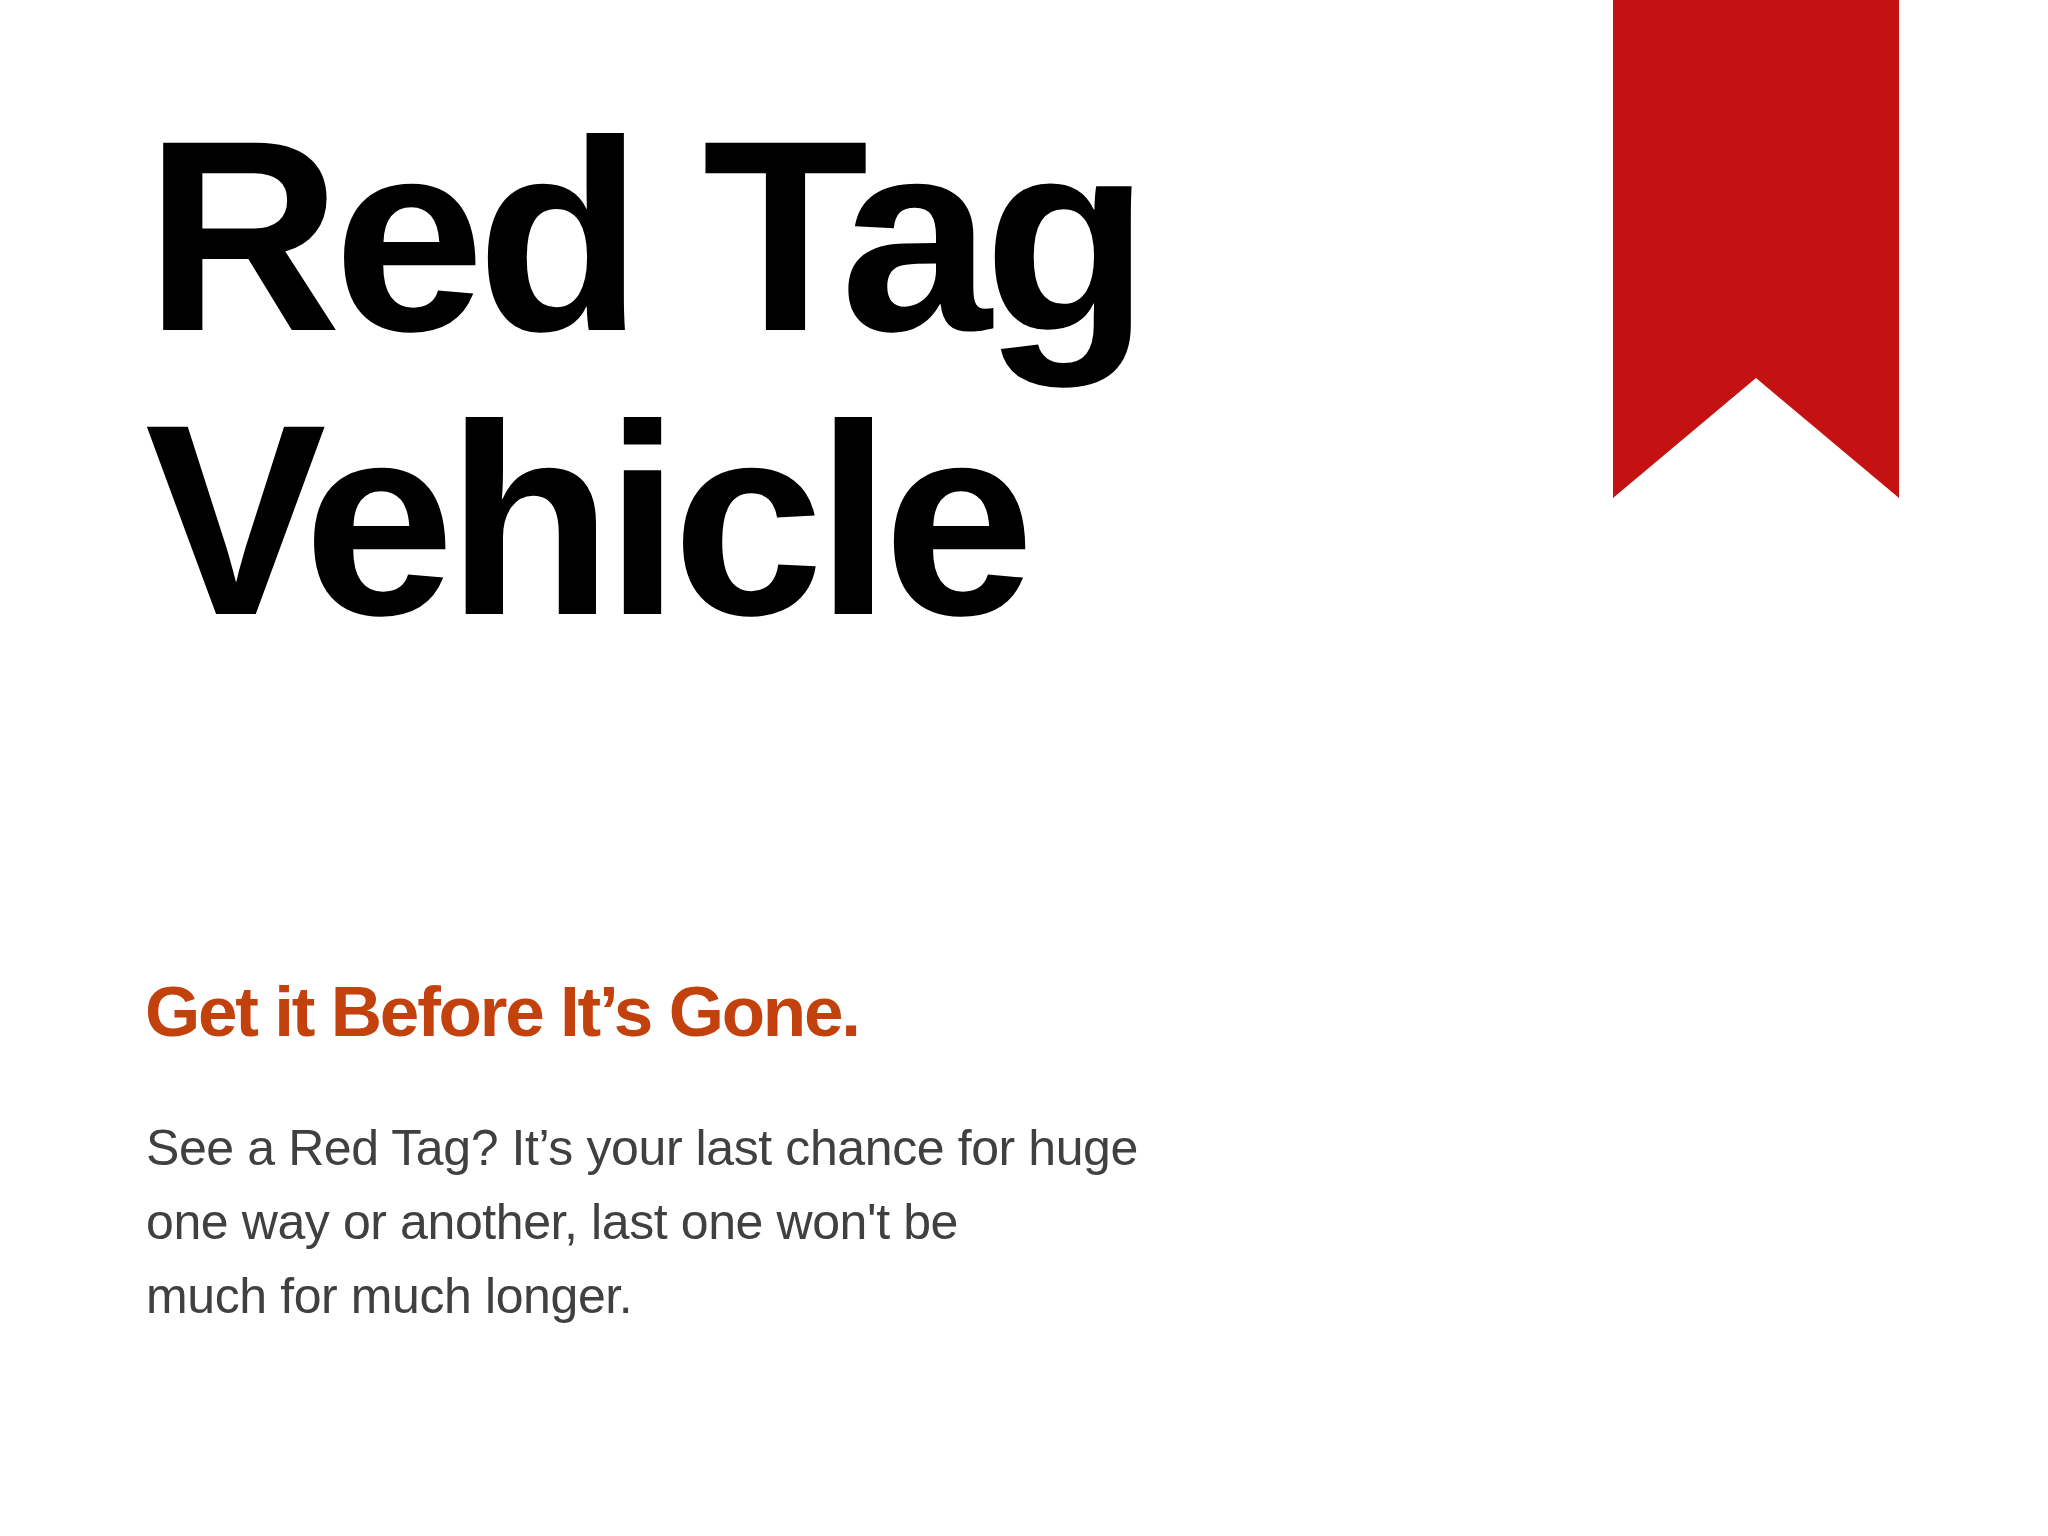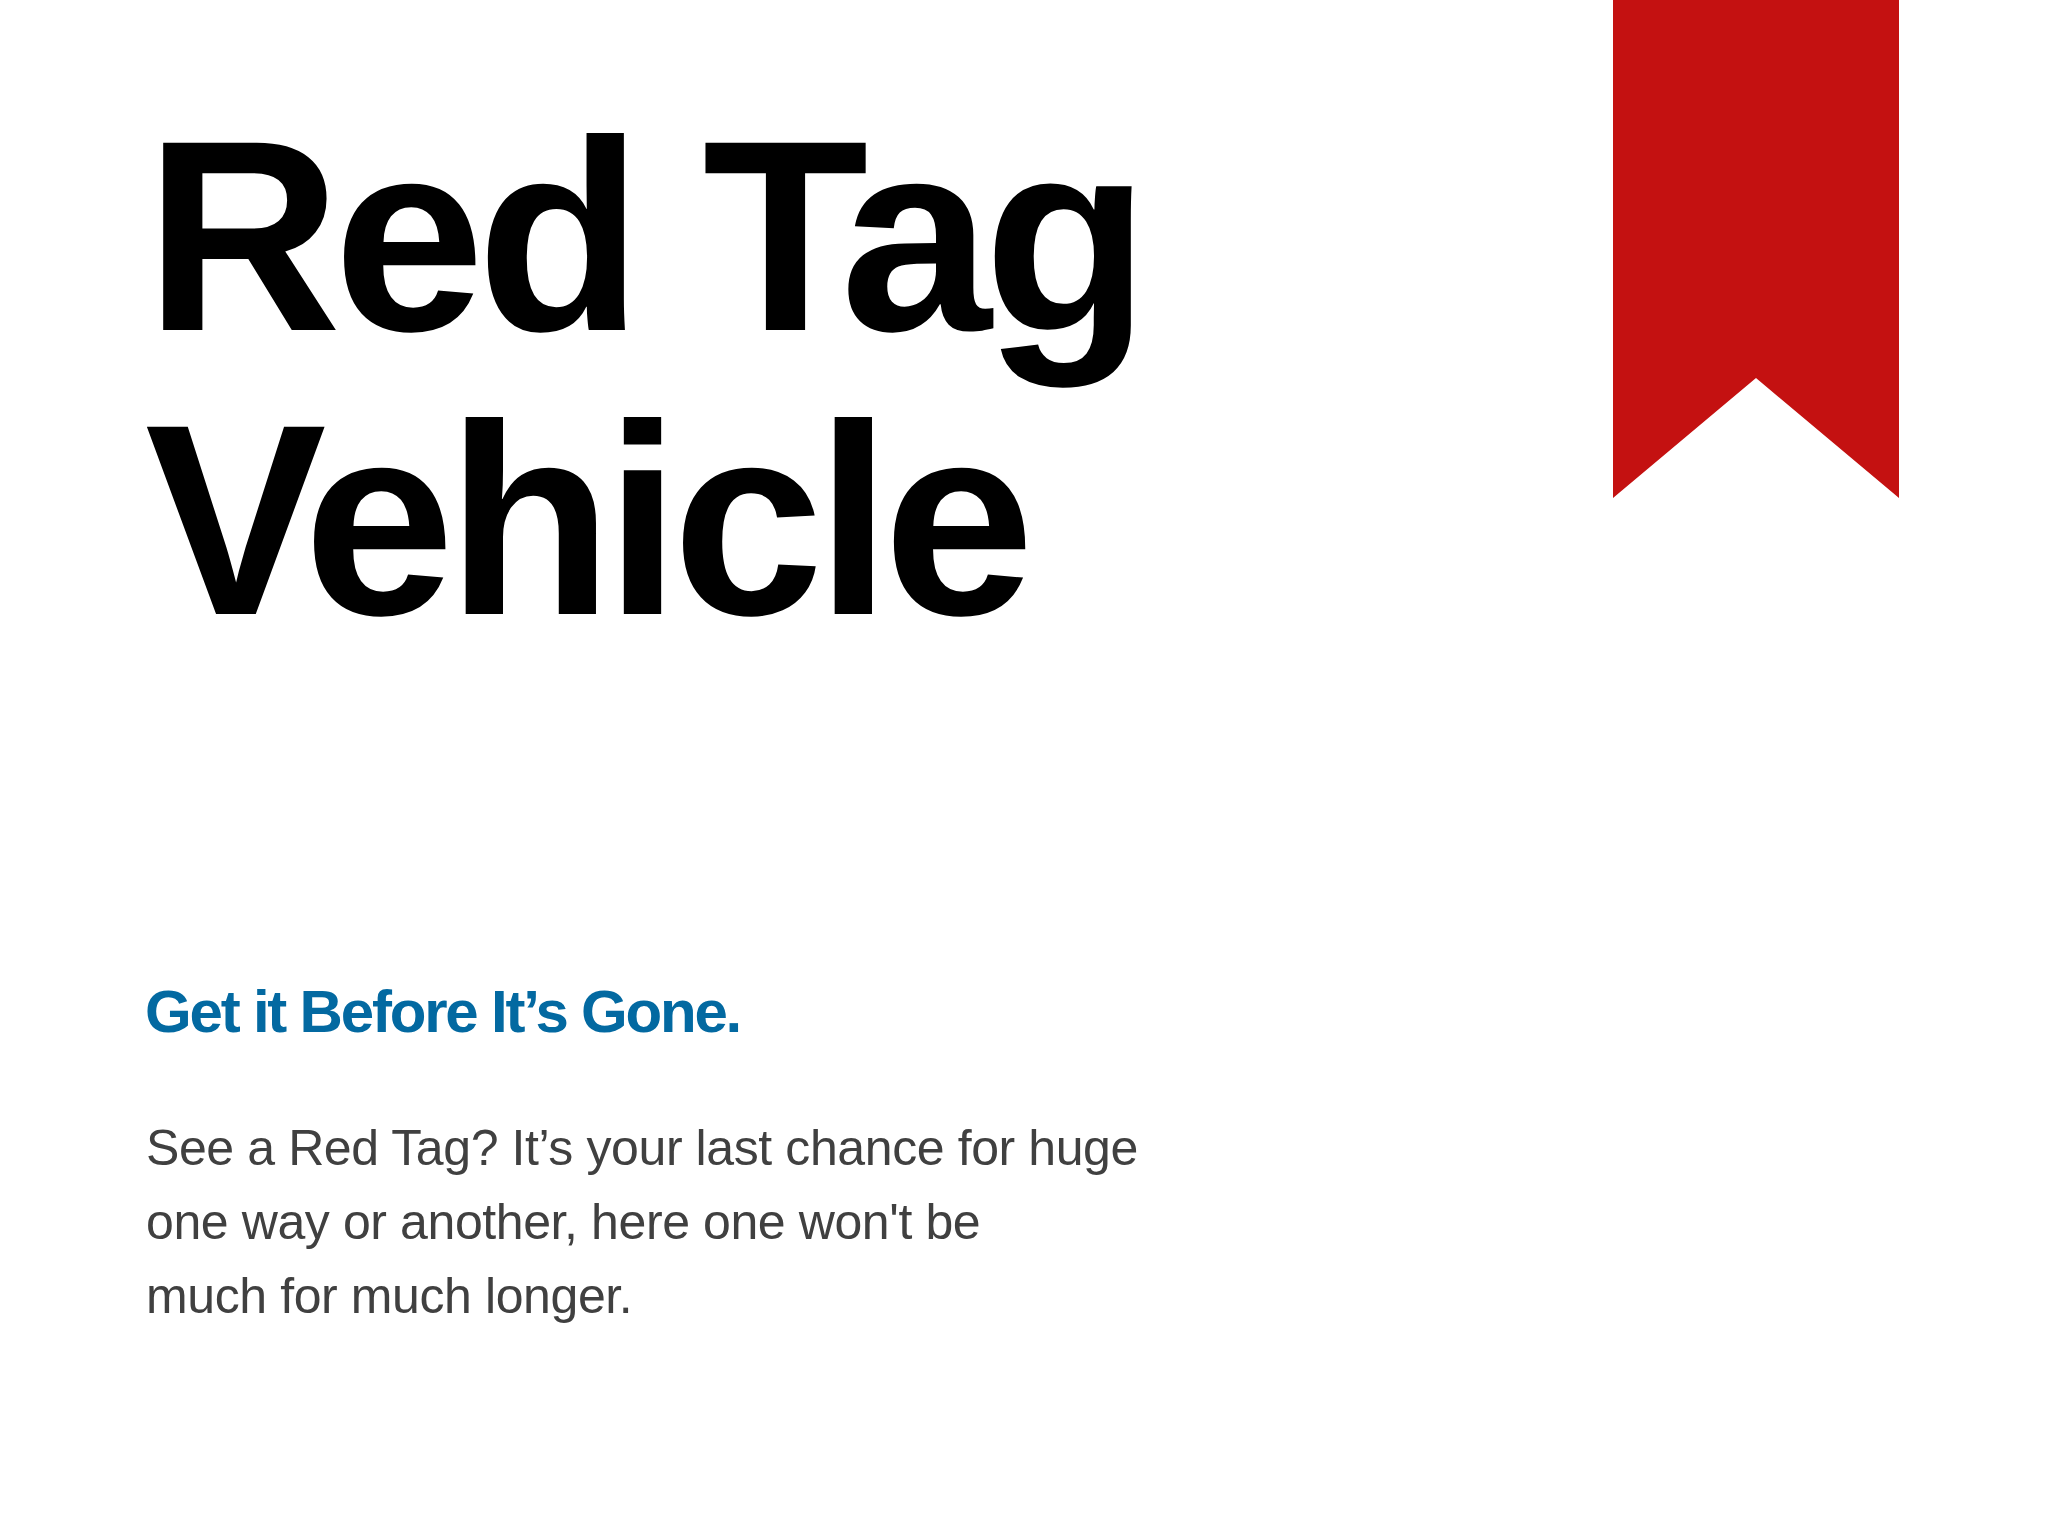--- a/index.html
+++ b/index.html
@@ -62,25 +62,25 @@
   .headline .hl-line {
     display: block;
   }
 
   .subhead {
     position: absolute;
     left: 145px;
     top: 962px;
     margin: 0;
     padding: 0;
-    font-size: 60px;
+    font-size: 71px;
     line-height: 100px;
     font-weight: 700;
     letter-spacing: -2.2px;
-    color: #0369a1;
+    color: #c2410c;
     white-space: nowrap;
   }
 
   .body-copy {
     position: absolute;
     left: 146px;
     top: 1111px;
     margin: 0;
     padding: 0;
     width: 1250px;
@@ -110,18 +110,18 @@
 
     <h1 class="headline">
       <span class="hl-line">Red Tag</span>
       <span class="hl-line">Vehicle</span>
     </h1>
 
     <h2 class="subhead">Get it Before It’s Gone.</h2>
 
     <p class="body-copy">
       <span class="bc-line">See a Red Tag? It’s your last chance for huge</span>
-      <span class="bc-line">one way or another, here one won't be</span>
+      <span class="bc-line">one way or another, last one won't be</span>
       <span class="bc-line">much for much longer.</span>
     </p>
 
   </div>
 </div>
 
 </body></html>

